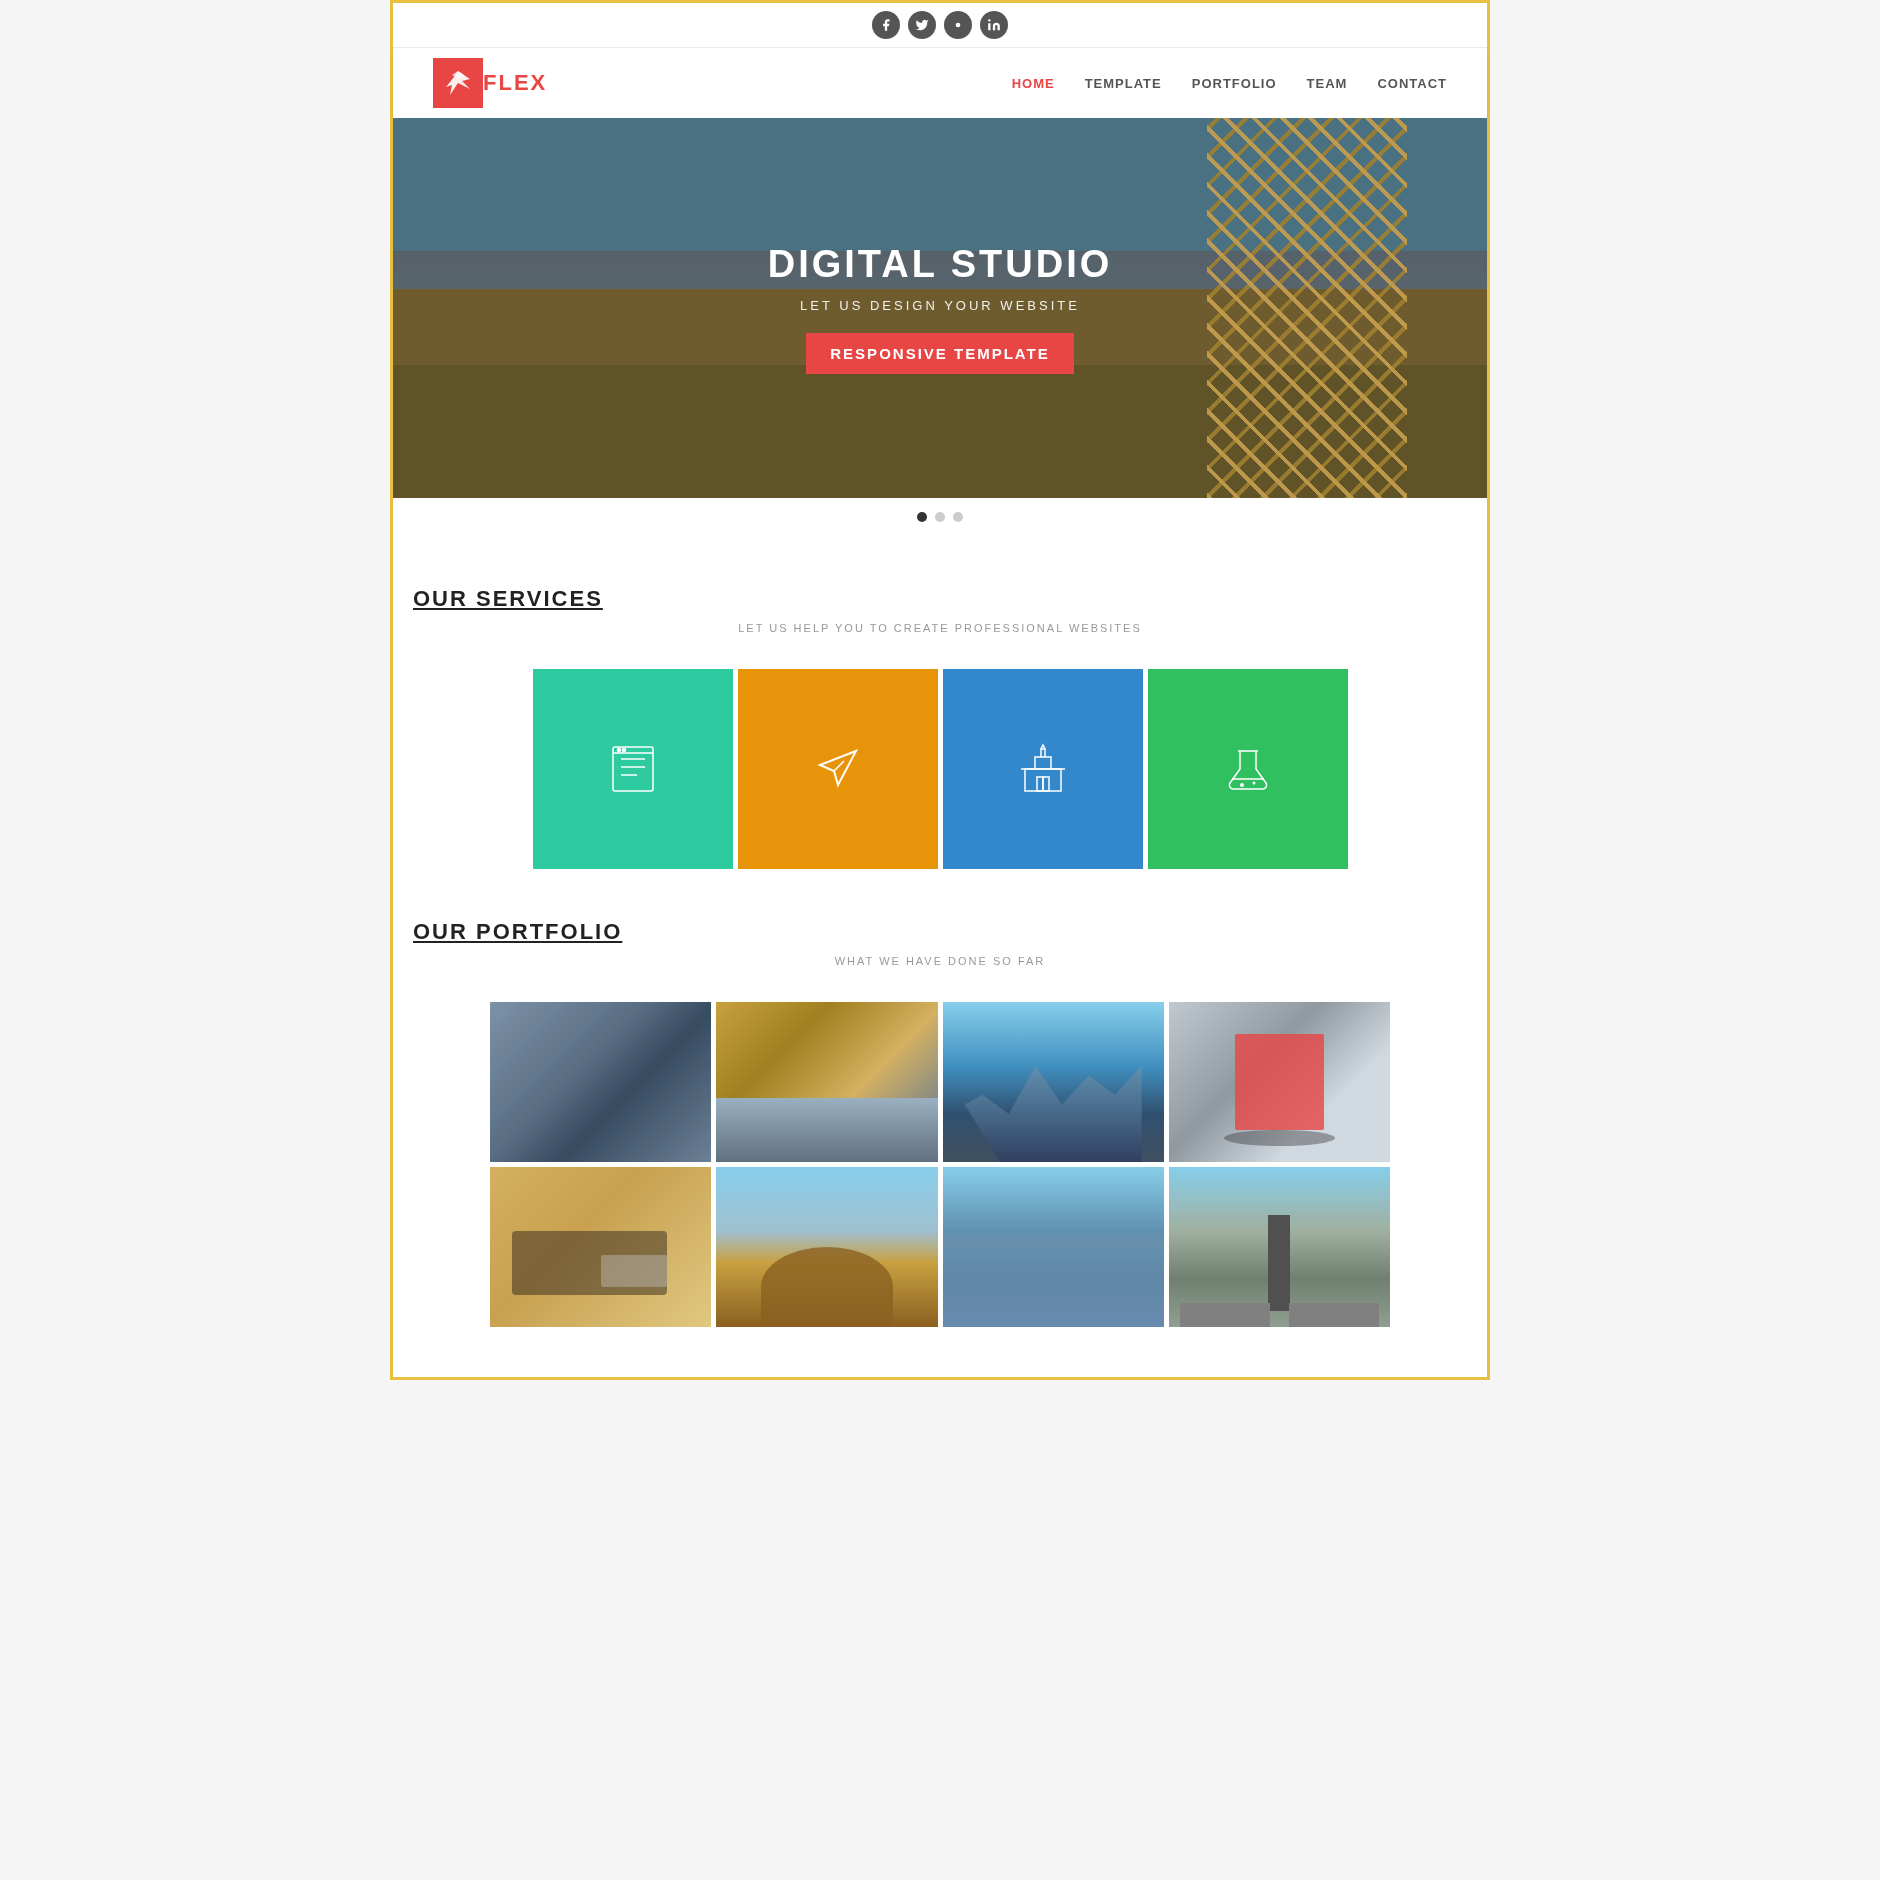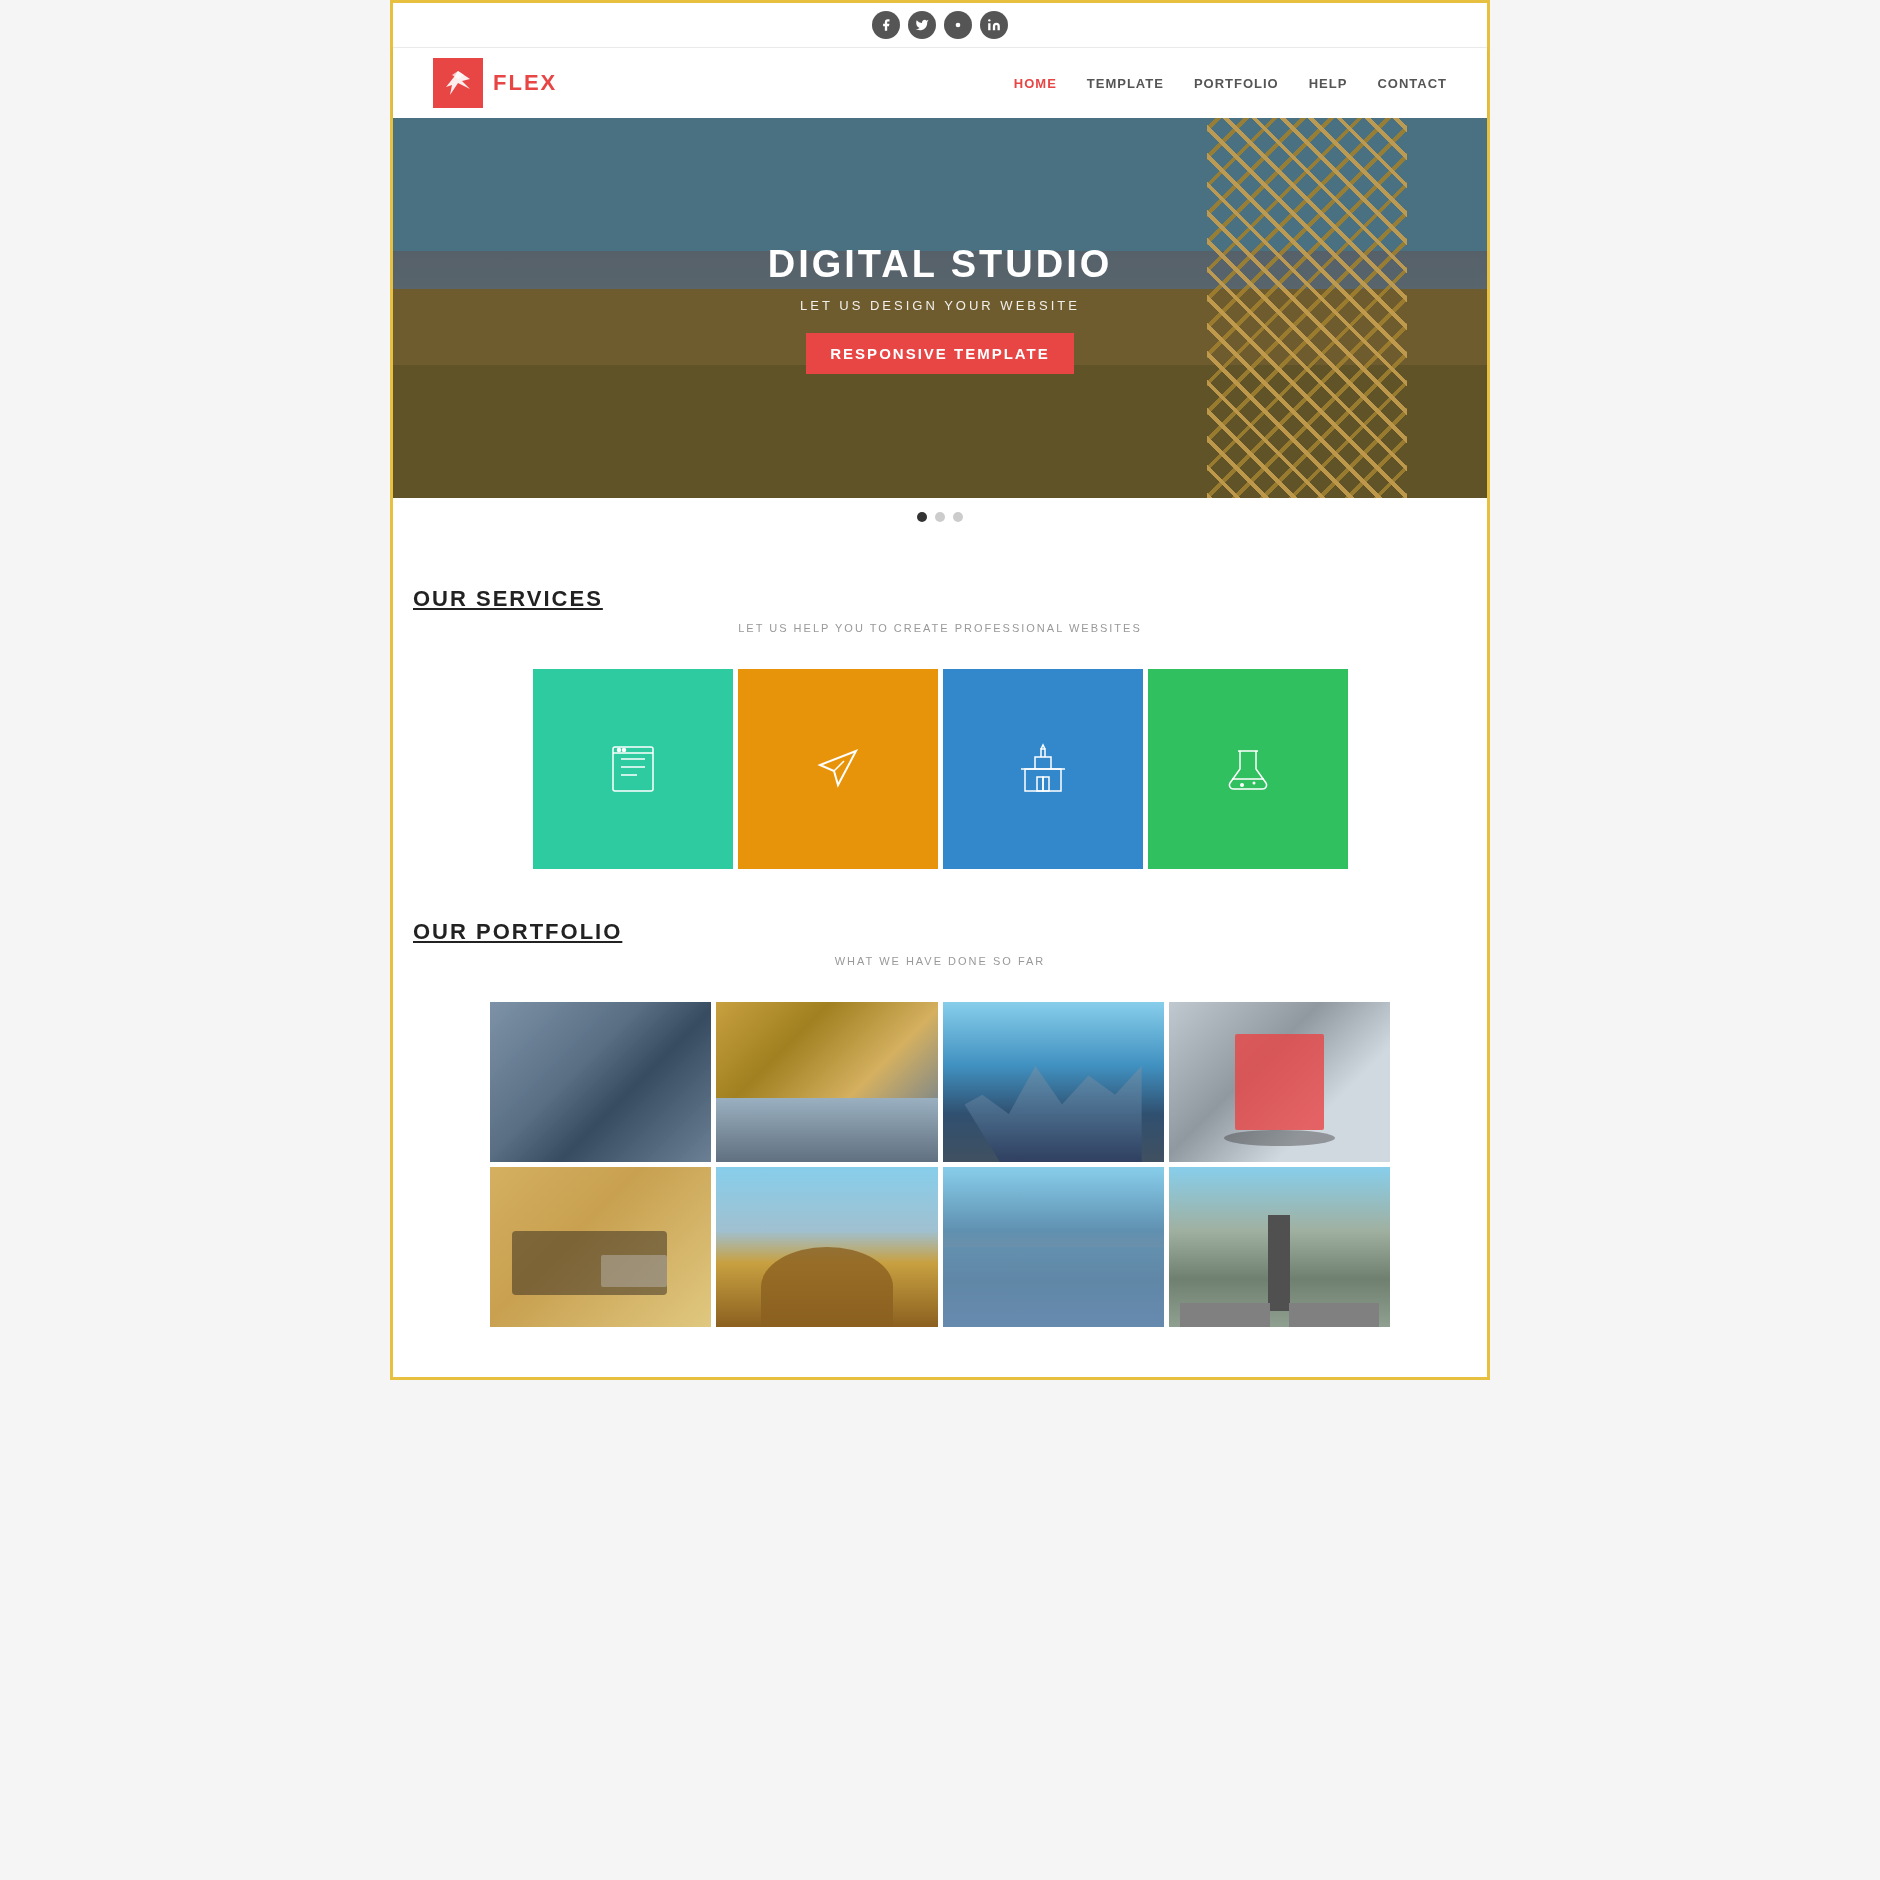--- a/index.html
+++ b/index.html
@@ -33,21 +33,20 @@
       background: #fff;
       display: flex;
       align-items: center;
       padding: 0 40px;
       height: 70px;
       box-shadow: 0 1px 3px rgba(0,0,0,0.1);
     }
     .logo-block {
       display: flex;
       align-items: center;
-      gap: 10px;
       text-decoration: none;
       text-align: center;
     }
     .logo-icon {
       width: 50px;
       height: 50px;
       background: #e84545;
       display: flex;
       align-items: center;
       justify-content: center;
@@ -289,21 +288,21 @@
           <path d="M16 4 L28 12 L20 14 L28 22 L16 16 L8 28 L10 18 L4 20 L12 10 Z" fill="white" opacity="0.9"></path>
           <path d="M16 4 L22 8 L16 12 L10 8 Z" fill="white" opacity="0.7"></path>
         </svg>
       </div>
       <span class="logo-text">FLEX</span>
     </a>
     <ul class="nav-links">
       <li><a href="#" class="active">HOME</a></li>
       <li><a href="#">TEMPLATE</a></li>
       <li><a href="#">PORTFOLIO</a></li>
-      <li><a href="#">HELP</a></li>
+      <li><a href="#">TEAM</a></li>
       <li><a href="#">CONTACT</a></li>
     </ul>
   </nav>
 
   <div class="hero">
     <div class="hero-bg-img"></div>
     <div class="hero-overlay"></div>
 
     <div style="position:absolute;right:80px;top:0;bottom:0;width:200px;opacity:0.9;background:
       repeating-linear-gradient(45deg, #c8a050 0px, #c8a050 4px, transparent 4px, transparent 20px),

